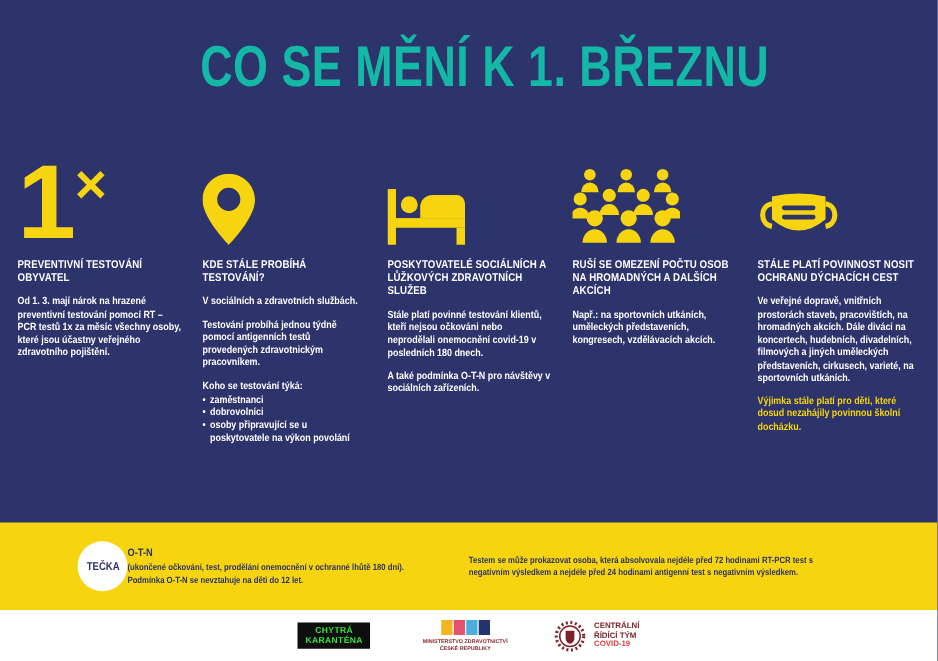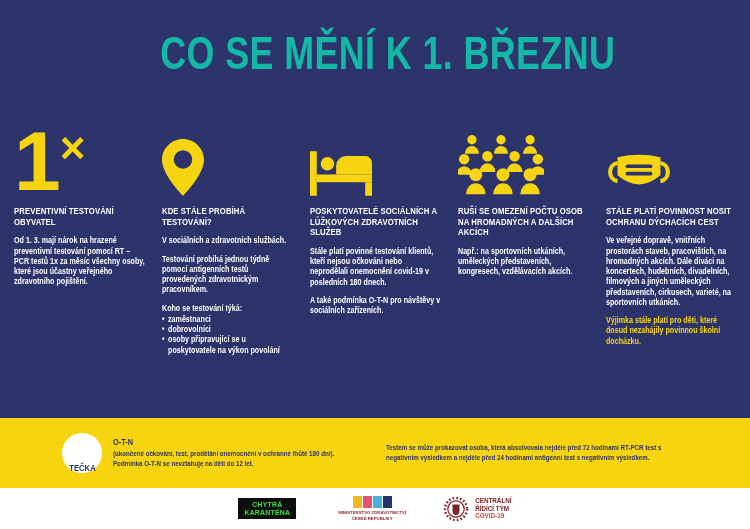--- a/index.html
+++ b/index.html
@@ -29,23 +29,23 @@
   .onex { display:flex; align-items:flex-start; color:#f6d510; font-weight:bold; }
   .onex .big { font-size:84px; line-height:70px; letter-spacing:-2px; }
   .onex .times { font-size:44px; line-height:40px; margin:2px 0 0 1px; }
 
   .ic { display:block; }
 
   
   .bar { position:absolute; top:418px; left:0; width:750px; height:70px; background:#f6d510;
          display:flex; align-items:center; color:#2d336b; }
   .tecka { width:40px; height:40px; margin-left:62px; border-radius:50%; background:#ffffff; flex:none;
-           display:flex; align-items:flex-end; justify-content:center; color:#2d336b; font-weight:bold; font-size:9px; }
+           display:flex; align-items:center; justify-content:center; color:#2d336b; font-weight:bold; font-size:9px; }
   .tecka span { display:inline-block; transform:scaleX(0.85); }
-  .otn { margin-left:11px; width:240px; flex:none; }
+  .otn { width:240px; flex:none; }
   .otn b { font-size:8.6px; font-weight:bold; }
   .otn p { margin:2px 0 0; font-size:7.2px; font-weight:bold; line-height:1.35; }
   .testinfo { margin:0 0 0 33px; width:340px; flex:none; font-size:7.2px; font-weight:bold; line-height:1.4; }
 
   
   .strip { position:absolute; top:488px; left:0; width:750px; height:41px; background:#ffffff;
            display:flex; align-items:center; justify-content:center; }
   .logo-chytra { background:#0e0e0e; color:#39e53f; font-weight:bold; font-size:6.8px; line-height:1.15;
                  padding:3px 6px; text-align:center; letter-spacing:0.3px; }
   .logo-chytra span { display:block; }

